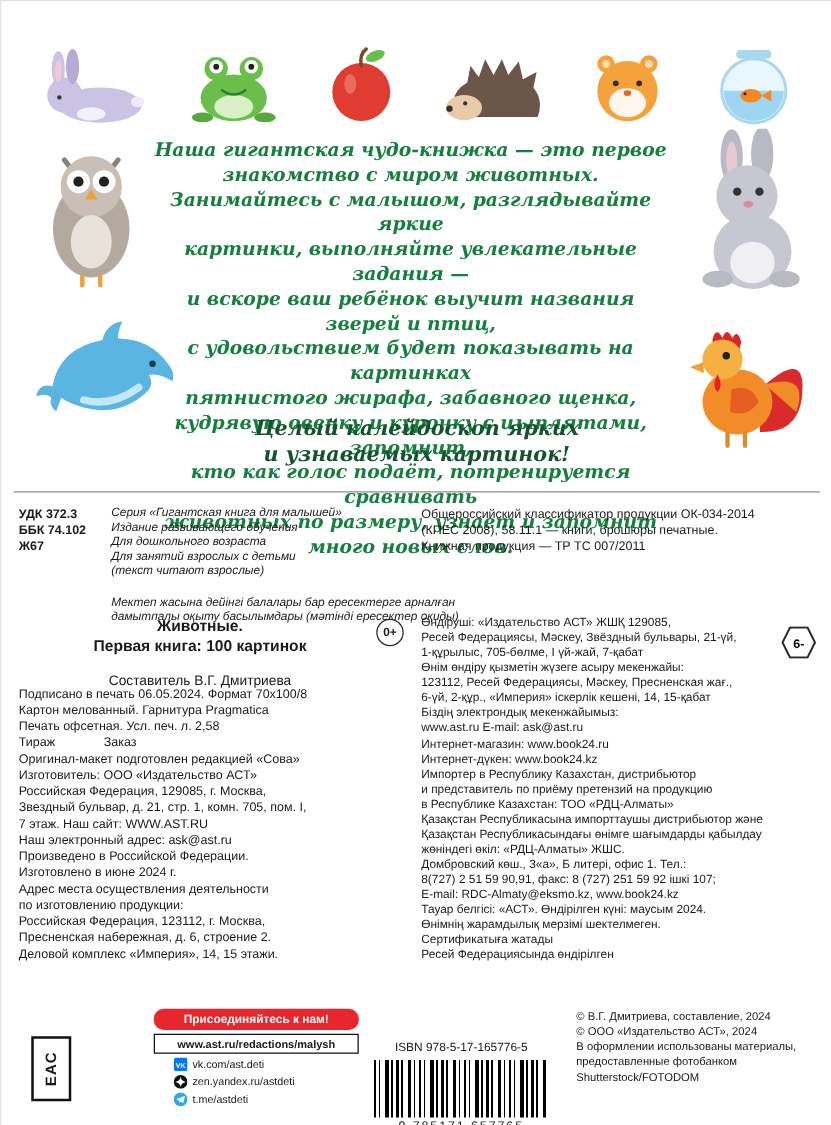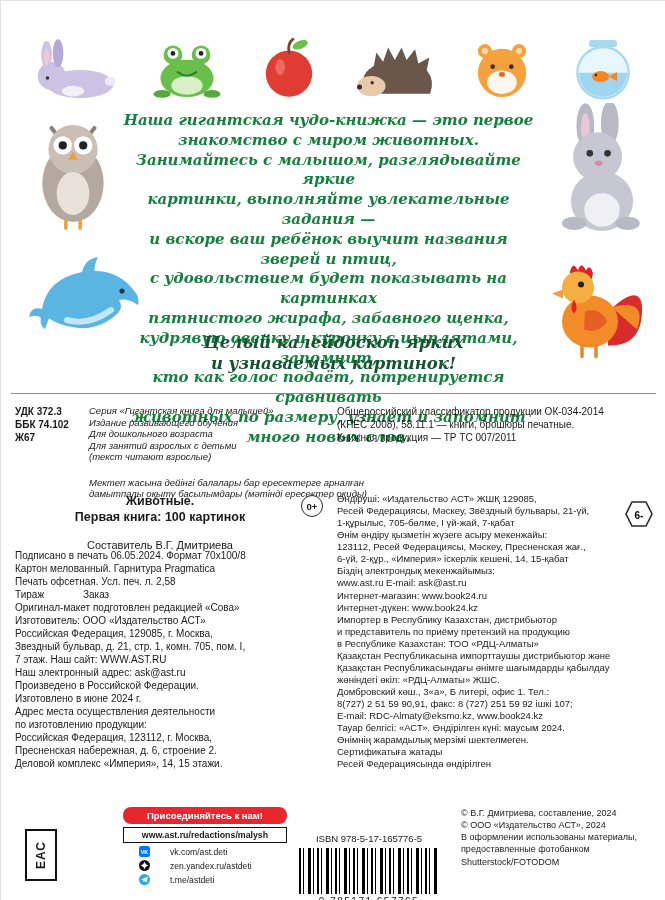--- a/index.html
+++ b/index.html
@@ -54,21 +54,21 @@
     display:flex;align-items:center;justify-content:center;background:#fff;}
   .eac span{transform:rotate(-90deg);font-weight:bold;font-size:12px;letter-spacing:1px;}
   .malysh{position:absolute;left:60px;top:820px;width:58px;height:62px;text-align:center;}
   .malysh-label{font-size:8px;font-weight:bold;letter-spacing:.5px;}
 
   .join{position:absolute;left:122px;top:806px;width:164px;}
   .join-banner{background:#e8262d;color:#fff;font-weight:bold;font-size:9.5px;text-align:center;
     border-radius:8px;padding:3px 0;}
   .join-site{border:1px solid #111;font-weight:bold;font-size:8.8px;text-align:center;
     padding:2px 0;margin-top:3px;background:#fff;}
-  .social-row{display:flex;align-items:center;gap:20px;font-size:8.6px;margin-top:3px;padding-left:16px;}
+  .social-row{display:flex;align-items:flex-start;gap:4px;font-size:8.6px;margin-top:3px;padding-left:16px;}
   .social-row svg{flex:0 0 auto;display:block;}
 
   .isbn-block{position:absolute;left:288px;top:806px;width:160px;text-align:center;margin-top:26px;}
   .isbn{font-size:9.5px;}
   .barcode{height:46px;margin:4px 10px 2px;background:
     repeating-linear-gradient(90deg,#000 0 2px,#fff 2px 4px,#000 4px 5px,#fff 5px 9px,
     #000 9px 12px,#fff 12px 14px,#000 14px 15px,#fff 15px 18px);}
   .barcode-num{font-size:10px;letter-spacing:1.5px;}
 
   .copyright{position:absolute;left:460px;top:806px;width:194px;font-size:9px;line-height:1.35;}

